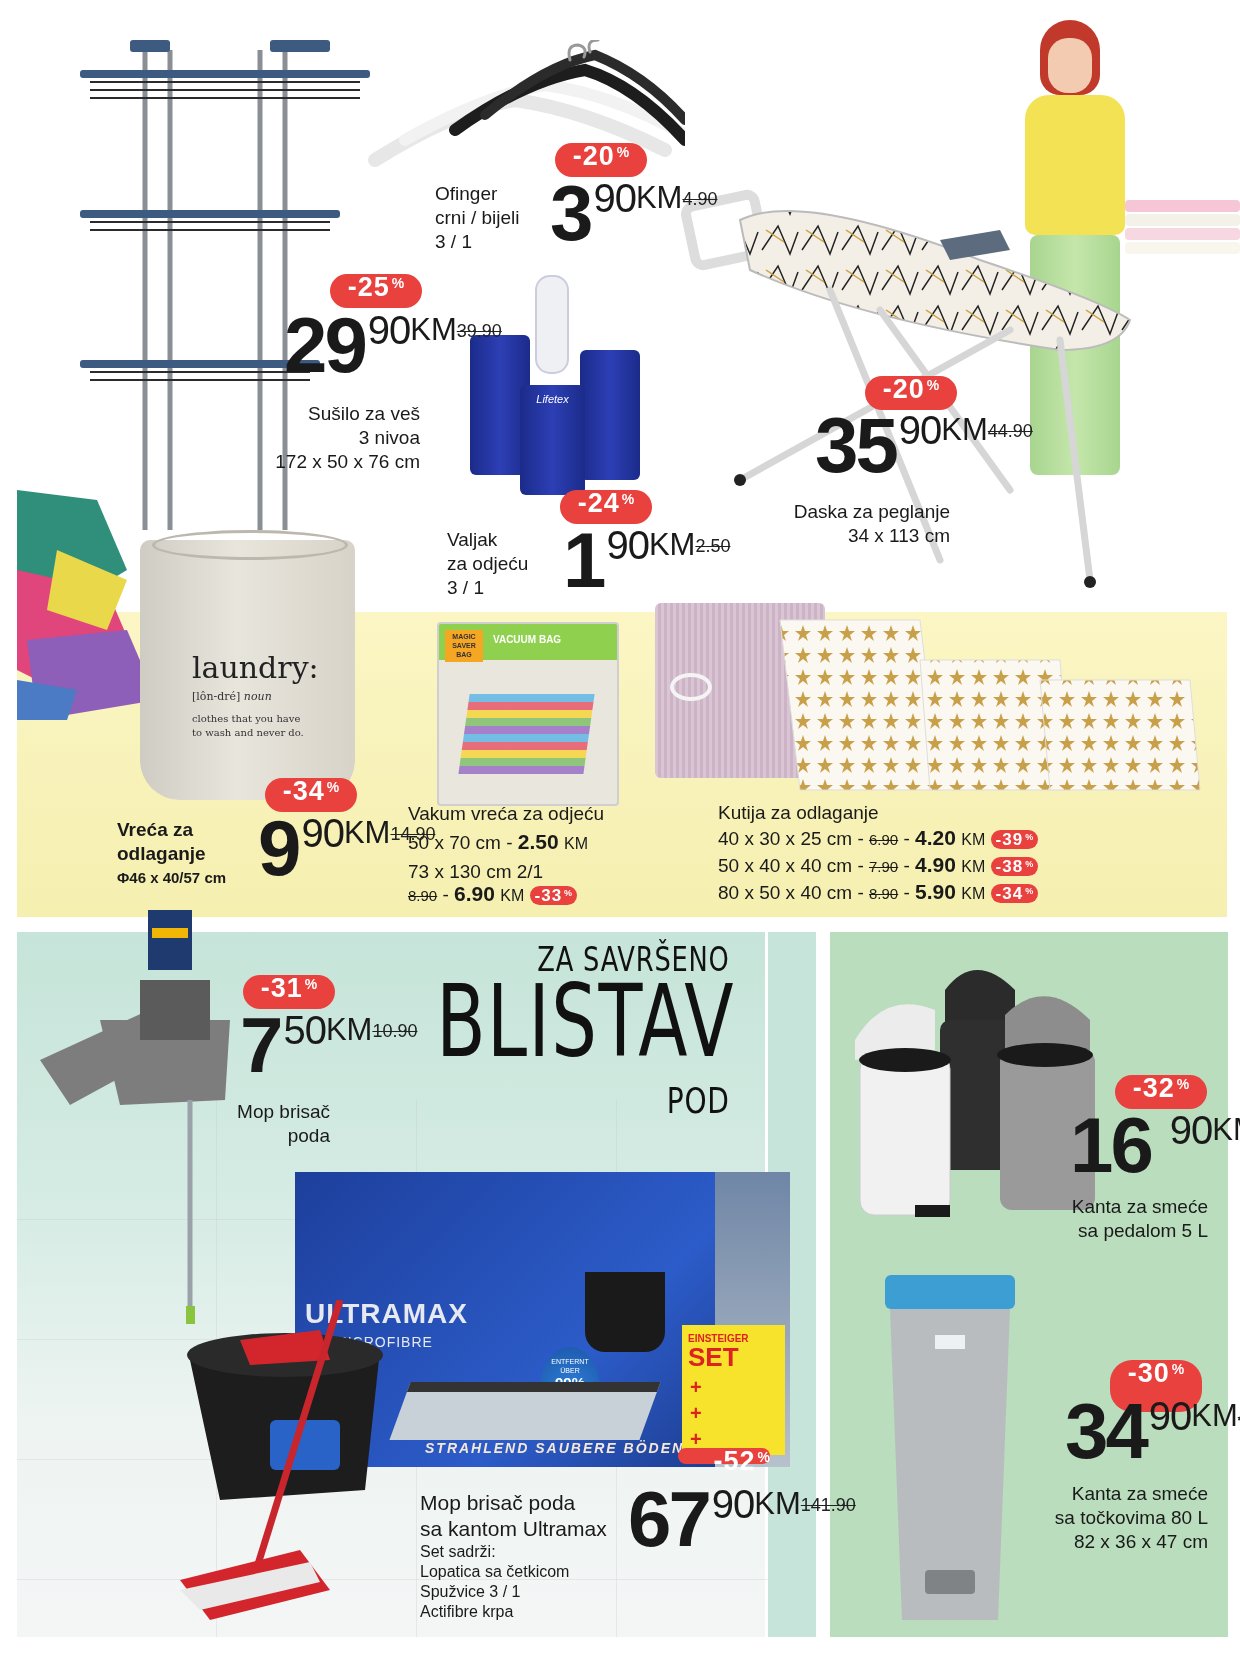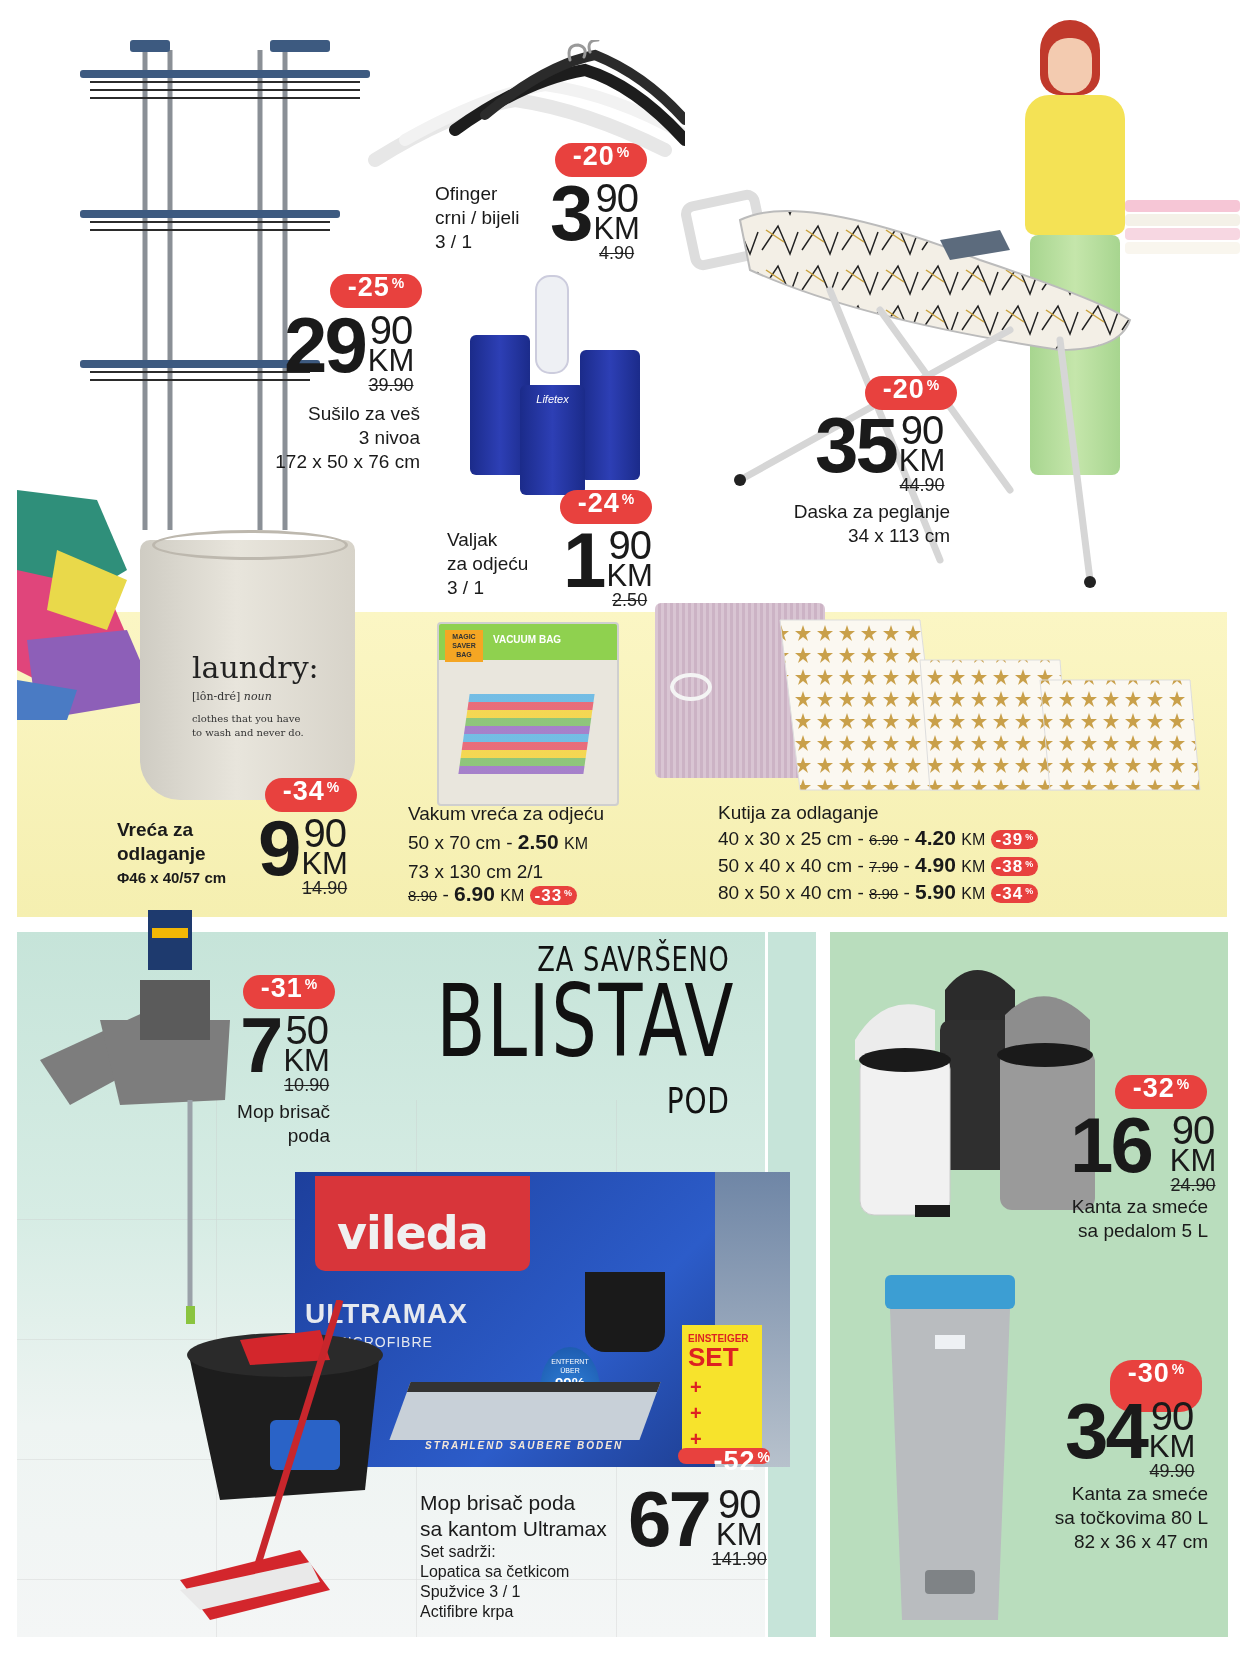--- a/index.html
+++ b/index.html
@@ -18,21 +18,21 @@
   .badge{background:#e8413e;color:#fff;border-radius:22px;font-weight:bold;display:inline-flex;align-items:flex-start;justify-content:center;line-height:1;}
   .badge .num{font-size:27px;letter-spacing:1px;}
   .badge .pct{font-size:14px;margin-left:2px;margin-top:2px;}
   .badge.sm{border-radius:11px;padding:1px 5px;}
   .badge.sm .num{font-size:17px;}
   .badge.sm .pct{font-size:9px;}
 
   
   .price{display:flex;align-items:flex-start;line-height:1;}
   .price .int{font-weight:bold;font-size:78px;letter-spacing:-3px;line-height:.86;}
-  .price .rhs{display:flex;flex-direction:column;align-items:center;margin-left:3px;}
+  .price .rhs{display:flex;flex-direction:row;align-items:center;margin-left:3px;}
   .price .dec{font-size:40px;line-height:.9;letter-spacing:-1px;}
   .price .cur{font-size:31px;line-height:.85;}
   .price .old{font-size:18px;text-decoration:line-through;color:#222;margin-top:2px;}
 
   .desc{font-size:19px;line-height:24px;color:#1a1a1a;}
   .desc.right{text-align:right;}
   .desc .small{font-size:15px;}
   .line b{font-weight:bold;font-size:21px;}
   .line .strike{text-decoration:line-through;font-size:15px;}
   .line .km{font-size:16px;}
@@ -177,37 +177,34 @@
     <path d="M60 110 L190 110 L185 190 L80 195Z"></path>
   </g>
   <g fill="#5b5b5b">
       <rect x="100" y="70" width="70" height="60"></rect>
     </g>
   <line x1="150" y1="190" x2="150" y2="400" stroke="#9aa1a8" stroke-width="5"></line>
   <rect x="146" y="396" width="9" height="18" fill="#8ac43f"></rect>
 </svg>
 
 <div class="prod" style="left:295px;top:1172px;width:495px;height:295px;background:linear-gradient(135deg,#1d3f9c 0%,#2c5cc9 60%,#1a3580 100%);">
-  <div style="position:absolute;left:20px;top:4px;width:215px;height:95px;background:#d8353a;border-radius:0 0 10px 10px;">
-    <div style="position:absolute;left:22px;top:30px;color:#f0f0f0;font-weight:bold;font-size:46px;letter-spacing:-1px;font-family:'DejaVu Sans',sans-serif;">vileda</div>
-  </div>
   <div style="position:absolute;left:10px;top:126px;color:#e6e9ef;font-weight:bold;font-size:28px;letter-spacing:1px;">ULTRAMAX</div>
   <div style="position:absolute;left:40px;top:162px;color:#e6e9ef;font-size:14px;letter-spacing:1px;">MICROFIBRE</div>
-  <div style="position:absolute;left:130px;top:268px;color:#f5e8d8;font-size:10px;letter-spacing:2px;font-style:italic;font-weight:bold;">STRAHLEND SAUBERE BÖDEN</div>
+  <div style="position:absolute;left:130px;top:268px;color:#f5e8d8;font-size:14px;letter-spacing:2px;font-style:italic;font-weight:bold;">STRAHLEND SAUBERE BÖDEN</div>
   <div style="position:absolute;left:420px;top:0;width:75px;height:295px;background:linear-gradient(180deg,#6f86a6,#b7c1cc);"></div>
   <div style="position:absolute;left:290px;top:100px;width:80px;height:80px;background:#1a1a1a;border-radius:0 0 20px 20px;"></div>
   <div style="position:absolute;left:245px;top:175px;width:60px;height:70px;background:radial-gradient(circle at 50% 60%,#2e7ed6,#1a55a8);border-radius:50% 50% 50% 50%/60% 60% 40% 40%;color:#fff;text-align:center;font-size:7px;line-height:9px;padding-top:10px;box-sizing:border-box;">
     <div>ENTFERNT</div>
     <div>ÜBER</div>
     <div style="font-size:15px;font-weight:bold;line-height:16px;">99%</div>
     <div>DER BAKTERIEN &amp; VIREN</div>
   </div>
   <div style="position:absolute;left:105px;top:210px;width:250px;height:48px;background:#c8d0d8;border-top:10px solid #333;transform:skewX(-20deg);"></div>
 </div>
-<div class="prod" style="left:682px;top:1325px;width:80px;height:130px;background:#f7e32c;">
+<div class="prod" style="left:682px;top:1325px;width:103px;height:130px;background:#f7e32c;">
   <div style="margin:8px 0 0 6px;color:#d22;font-weight:bold;font-size:10px;">EINSTEIGER</div>
   <div style="margin:0 0 0 6px;color:#d22;font-weight:bold;font-size:26px;line-height:26px;">SET</div>
   <div style="margin:4px 0 0 8px;color:#d22;font-weight:bold;font-size:20px;line-height:26px;">+<br>+<br>+</div>
 </div>
 
 <svg class="prod" style="left:180px;top:1300px" width="260" height="330">
   <path d="M10 60 L200 50 L185 190 L40 200Z" fill="#1d1d1d"></path>
   <ellipse cx="105" cy="55" rx="98" ry="22" fill="#2a2a2a"></ellipse>
   <path d="M60 40 L140 30 L150 60 L70 65Z" fill="#d3262c"></path>
   <rect x="90" y="120" width="70" height="50" rx="6" fill="#2a63c7"></rect>

